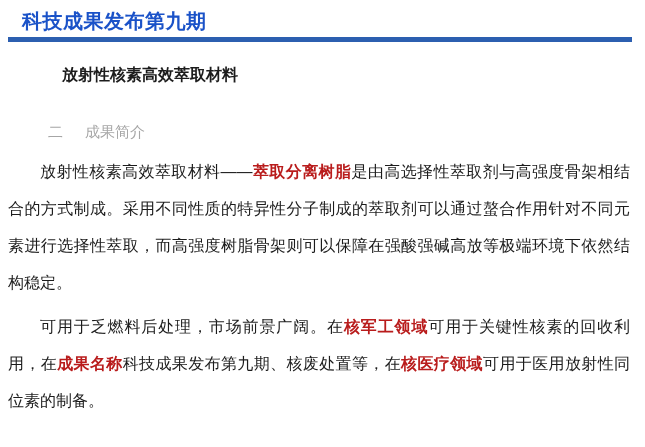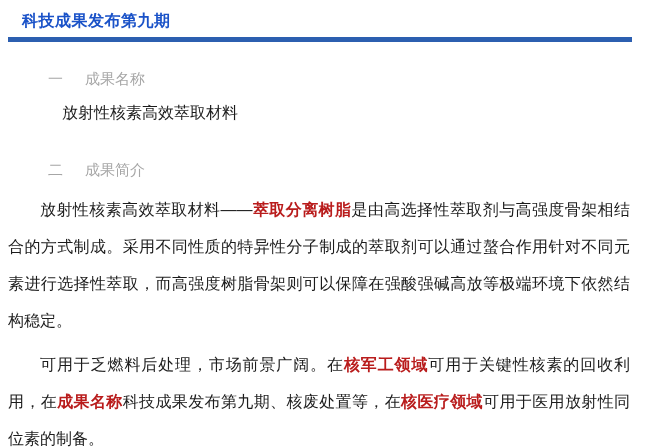--- a/index.html
+++ b/index.html
@@ -10,21 +10,21 @@
   body {
     width: 645px;
     height: 447px;
     overflow: hidden;
     font-family: "Liberation Sans", sans-serif;
     color: #1c1c1c;
     -webkit-font-smoothing: antialiased;
   }
   .page-title {
     margin: 10px 0 0 22px;
-    font-size: 16px;
+    font-size: 20px;
     font-weight: 700;
     color: #1a52c8;
     letter-spacing: 0.5px;
     line-height: 22px;
   }
   .title-rule {
     height: 5px;
     background: #2c5fb0;
     margin: 5px 13px 0 8px;
   }
@@ -35,23 +35,23 @@
     line-height: 17px;
   }
   .sec-head .sec-num {
     display: inline-block;
     margin-right: 22px;
   }
   .sec-head.second {
     margin-top: 39px;
   }
   .achv-name {
-    margin: 17px 0 0 62px;
+    margin: 24px 0 0 62px;
     font-size: 16px;
-    font-weight: 400;
+    font-weight: 700;
     color: #1c1c1c;
     line-height: 18px;
   }
   .para {
     margin: 0 15px 0 8px;
     font-size: 16px;
     line-height: 37px;
     text-align: justify;
     text-indent: 2em;
     color: #1c1c1c;
@@ -69,23 +69,20 @@
 </style>
 </head>
 <body>
 
 <header>
   <h1 class="page-title">科技成果发布第九期</h1>
   <div class="title-rule"></div>
 </header>
 
 <section>
-  <div class="sec-head">
-    <span class="sec-num">一</span><span>成果名称</span>
-  </div>
   <p class="achv-name">放射性核素高效萃取材料</p>
 </section>
 
 <section>
   <div class="sec-head second">
     <span class="sec-num">二</span><span>成果简介</span>
   </div>
 
   <p class="para first">
     <span>放射性核素高效萃取材料——</span><span class="hl">萃取分离树脂</span><span>是由高选择性萃取剂与高强度骨架相结合的方式制成。采用不同性质的特异性分子制成的萃取剂可以通过螯合作用针对不同元素进行选择性萃取，而高强度树脂骨架则可以保障在强酸强碱高放等极端环境下依然结构稳定。</span>

